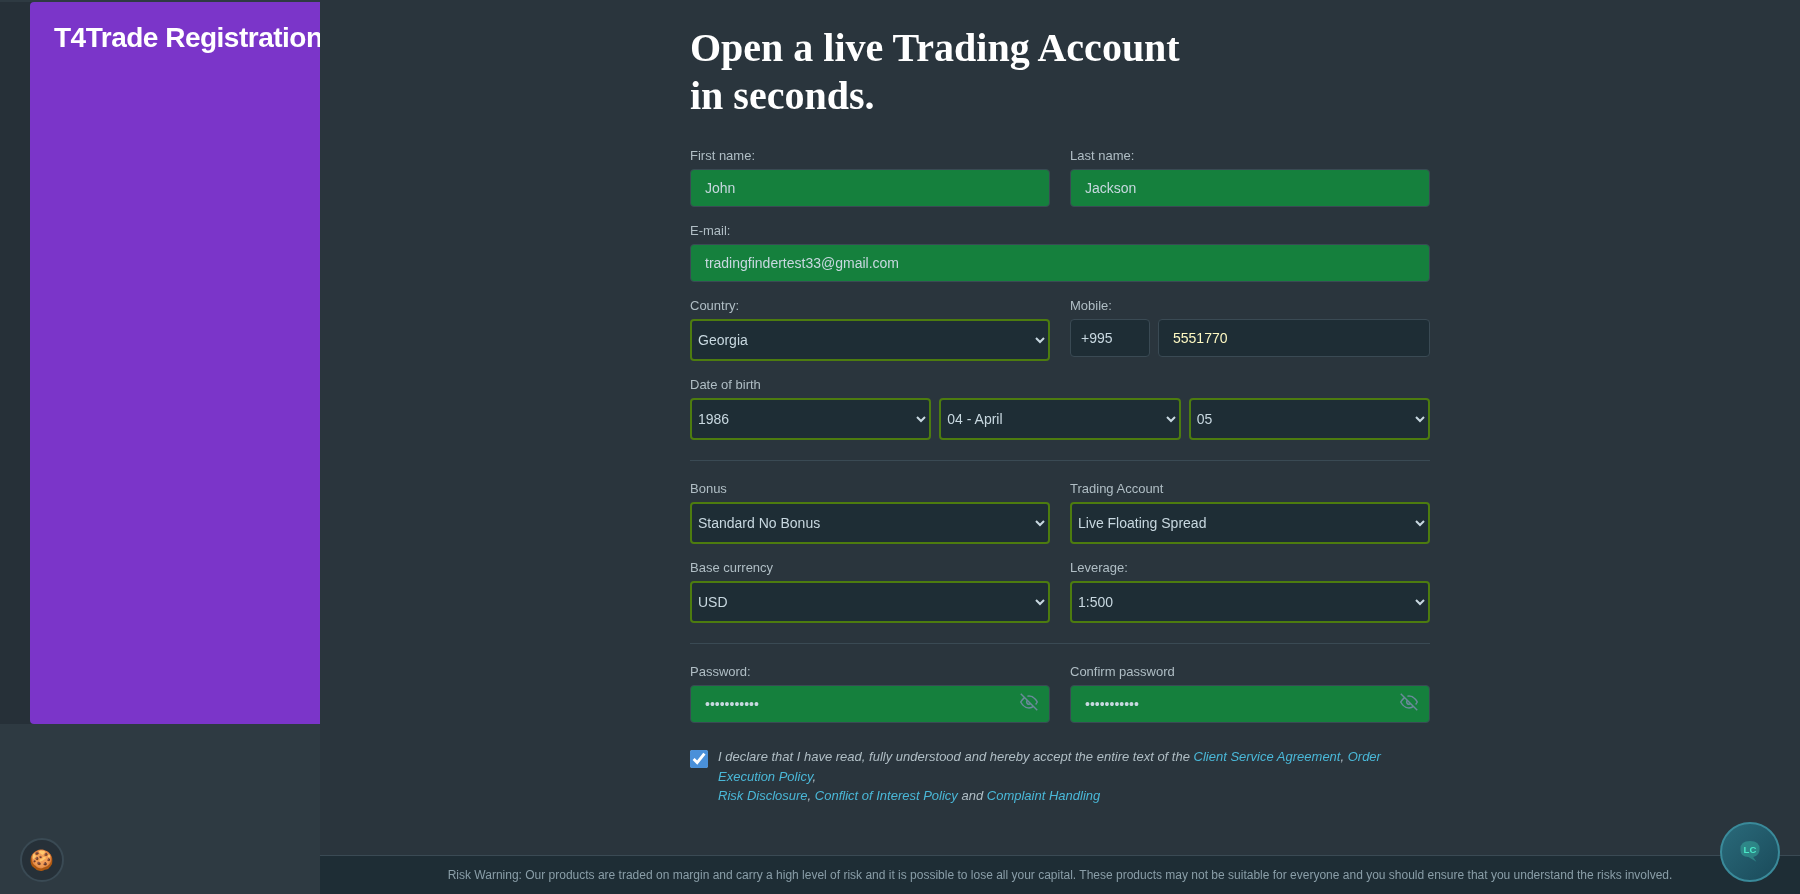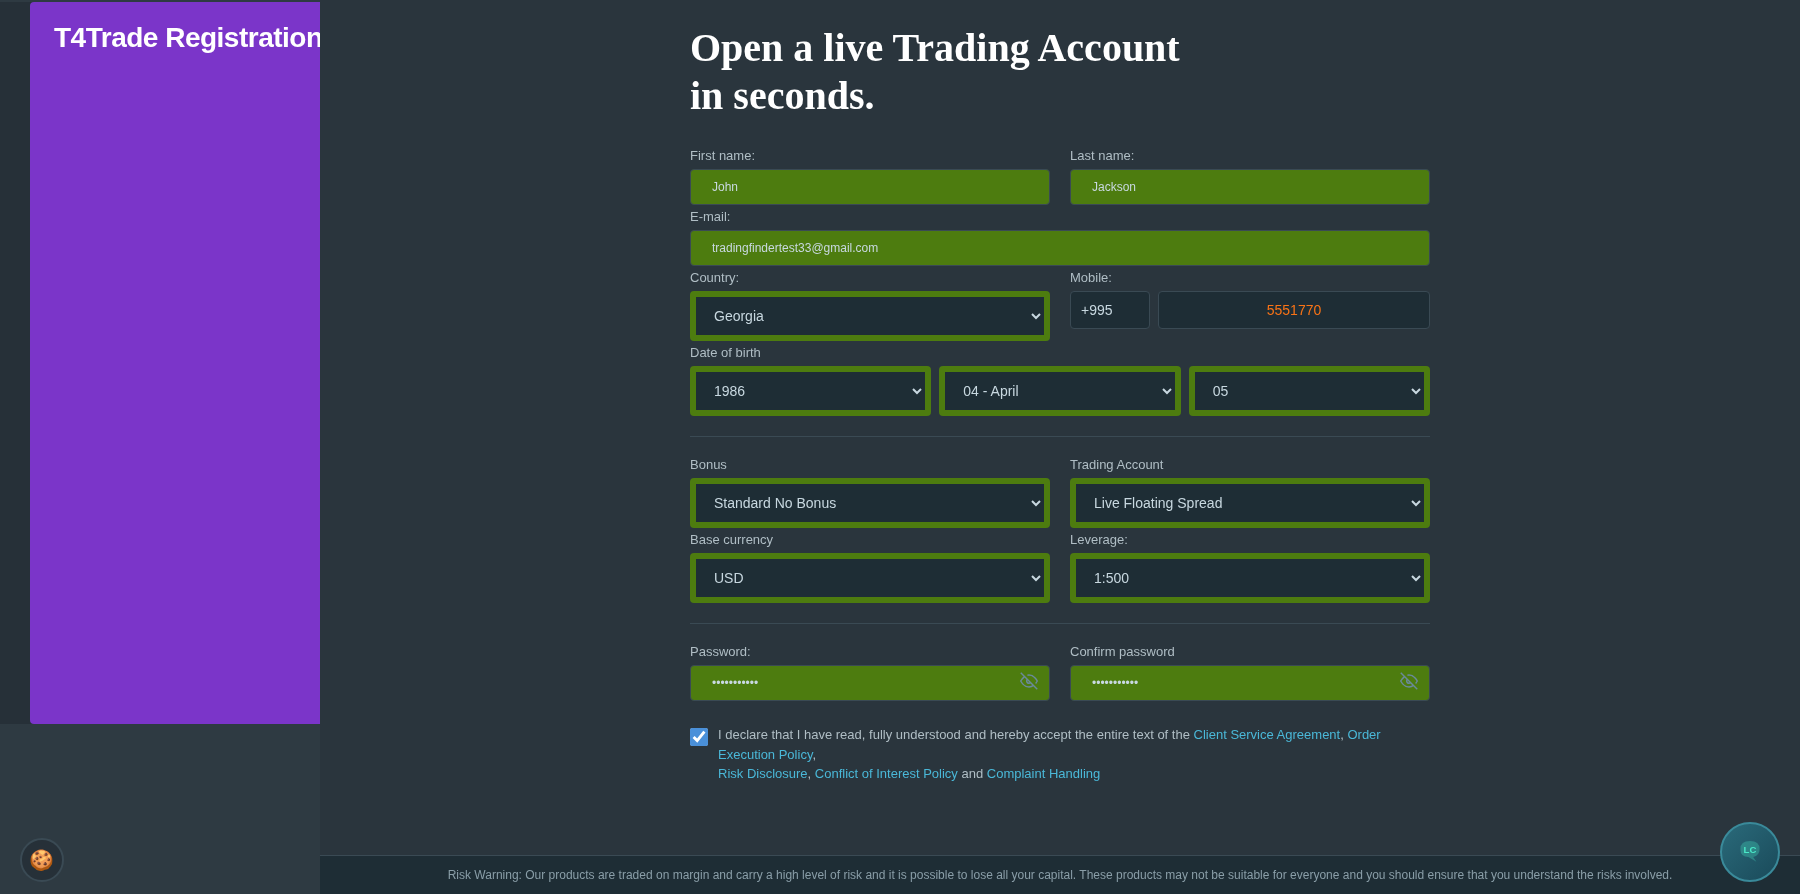--- a/index.html
+++ b/index.html
@@ -59,53 +59,53 @@
       font-size: 40px;
       font-weight: 700;
       line-height: 1.2;
       margin-bottom: 28px;
       font-family: Liberation Serif, serif;
     }
 
     .form-row {
       display: flex;
       gap: 20px;
-      margin-bottom: 4px;
+      margin-bottom: 16px;
     }
 
     .form-group {
       display: flex;
       flex-direction: column;
       flex: 1;
     }
 
     .form-label {
       color: #b0bec5;
       font-size: 13px;
       margin-bottom: 6px;
     }
 
     .form-input {
-      background-color: #4d7c0f;
+      background-color: #15803d;
       border: 1px solid #3a4a54;
-      border-radius: 4px;
-      color: #c8d8e0;
-      font-size: 12px;
-      padding: 10px 21px;
-      outline: none;
-      width: 100%;
-    }
-
-    .form-select {
-      background-color: #1e2d35;
-      border: 6px solid #4d7c0f;
       border-radius: 4px;
       color: #c8d8e0;
       font-size: 14px;
       padding: 10px 14px;
+      outline: none;
+      width: 100%;
+    }
+
+    .form-select {
+      background-color: #1e2d35;
+      border: 2px solid #4d7c0f;
+      border-radius: 4px;
+      color: #c8d8e0;
+      font-size: 14px;
+      padding: 10px 2px;
       outline: none;
       width: 100%;
       appearance: auto;
       cursor: pointer;
     }
 
     
     .email-group {
       flex: 1;
     }
@@ -124,25 +124,24 @@
       color: #c8d8e0;
       font-size: 14px;
       padding: 10px 10px;
       outline: none;
     }
     .mobile-number {
       flex: 1;
       background-color: #1e2d35;
       border: 1px solid #3a4a54;
       border-radius: 4px;
-      color: #f97316;
+      color: #fef9c3;
       font-size: 14px;
       padding: 10px 14px;
       outline: none;
-      text-align: center;
     }
 
     
     .password-wrapper {
       position: relative;
     }
     .password-wrapper input {
       padding-right: 40px;
     }
     .eye-icon {
@@ -176,20 +175,21 @@
       height: 18px;
       margin-top: 3px;
       flex-shrink: 0;
       accent-color: #4a90d9;
       cursor: pointer;
     }
     .checkbox-text {
       color: #b0bec5;
       font-size: 13px;
       line-height: 1.5;
+      font-style: italic;
     }
     .checkbox-text a {
       color: #4ab8d8;
       text-decoration: none;
     }
 
     
     .risk-warning {
       position: absolute;
       bottom: 0;

